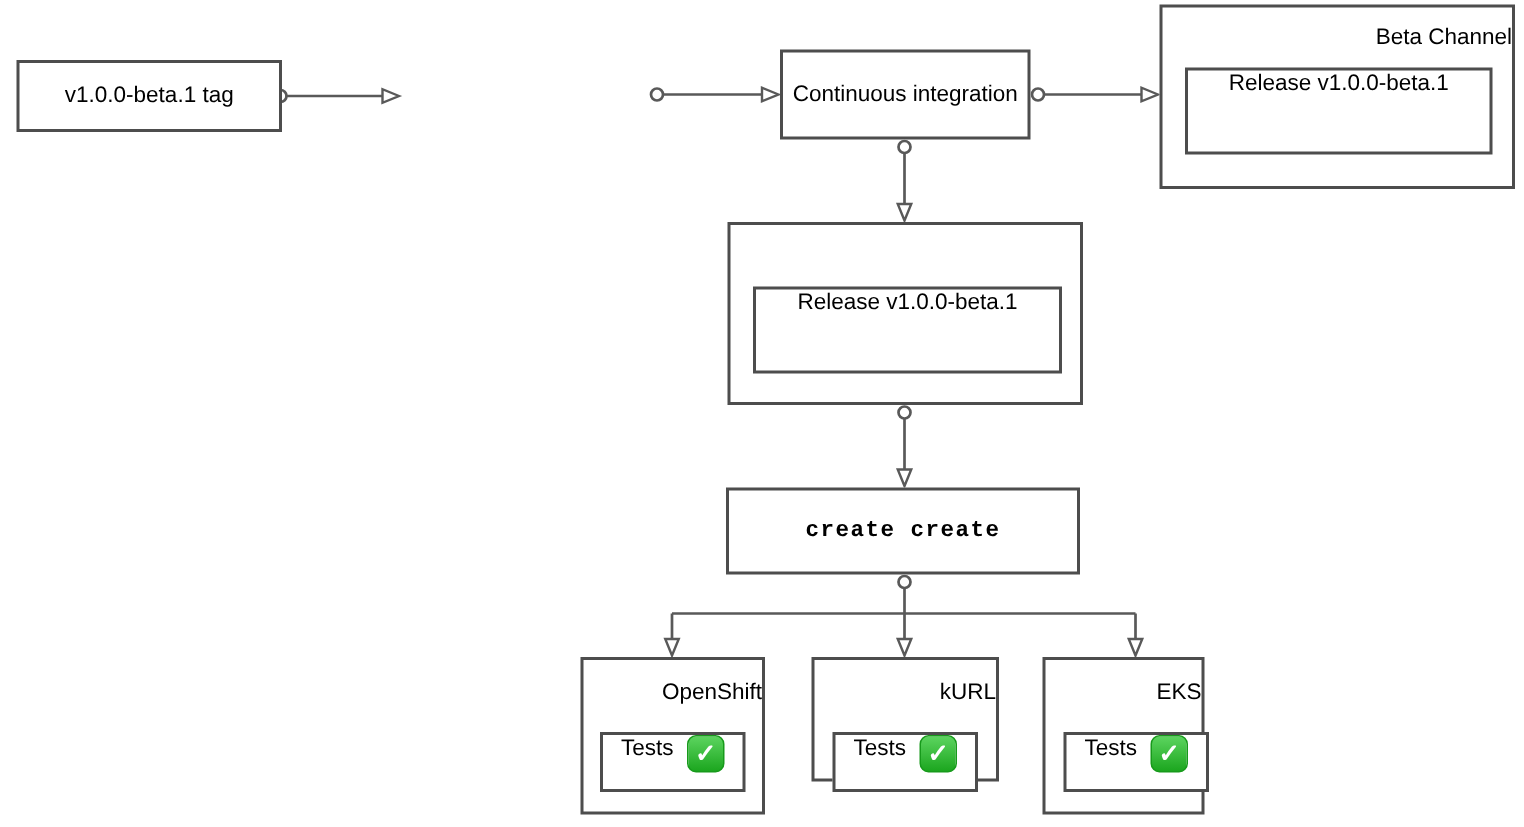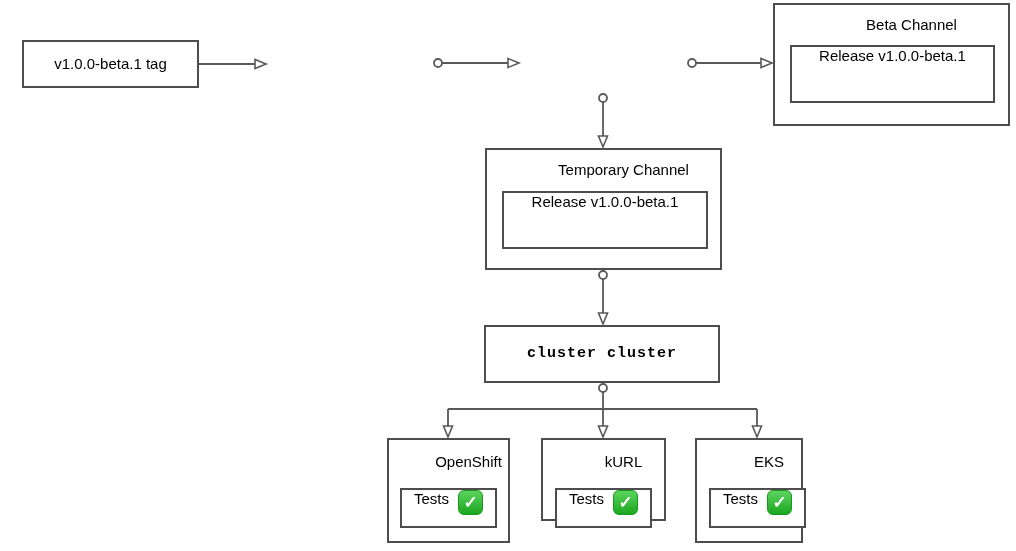--- a/index.html
+++ b/index.html
@@ -37,21 +37,21 @@
   .container-node {
     position: absolute;
     box-sizing: border-box;
     background: #ffffff;
     border: 2px solid var(--border, #4d4d4d);
   }
   .container-title {
     position: absolute;
     left: 0; right: 0;
     top: 11px;
-    text-align: center;
+    text-align: right;
     font-size: 15px;
     margin-left: 40px;
   }
   .inner-node {
     position: absolute;
     box-sizing: border-box;
     background: #ffffff;
     border: 2px solid var(--border, #4d4d4d);
     display: flex;
     align-items: flex-start;
@@ -118,42 +118,44 @@
 
     <g>
       <path d="M603,392 L603,409 M448,409 L757,409 M448,409 L448,426 M603,409 L603,426 M757,409 L757,426"></path>
       <polygon points="448,437 443.5,426 452.5,426"></polygon>
       <polygon points="603,437 598.5,426 607.5,426"></polygon>
       <polygon points="757,437 752.5,426 761.5,426"></polygon>
       <circle cx="603" cy="388" r="4"></circle>
     </g>
   </svg>
 
-  <div class="node" style="left:22px; top:40px; width:177px; height:48px;">
+  <div class="node" style="left:11px; top:40px; width:177px; height:48px;">
     <span>v1.0.0-beta.1 tag</span>
   </div>
 
 
+  <div class="node" style="left:520px; top:33px; width:167px; height:60px;">
+    <span>Continuous integration</span>
+  </div>
 
   <div class="container-node" style="left:773px; top:3px; width:237px; height:123px;">
     <div class="container-title">Beta Channel</div>
     <div class="inner-node" style="left:15px; top:40px; width:205px; height:58px;">
       <span>Release v1.0.0-beta.1</span>
     </div>
   </div>
 
   <div class="container-node" style="left:485px; top:148px; width:237px; height:122px;">
-    <div class="container-title">Temporary Channel</div>
     <div class="inner-node" style="left:15px; top:41px; width:206px; height:58px;">
       <span>Release v1.0.0-beta.1</span>
     </div>
   </div>
 
   <div class="node mono-node" style="left:484px; top:325px; width:236px; height:58px;">
-    <span>cluster cluster</span>
+    <span>create create</span>
   </div>
 
   <div class="container-node" style="left:387px; top:438px; width:123px; height:105px;padding-left:16px;">
     <div class="container-title" style="top:13px;">OpenShift</div>
     <div class="inner-node" style="left:11px; top:48px; width:97px; height:40px;">
       <span>Tests</span>
       <span class="check-badge">
           <span>✓</span>
         </span>
     </div>

